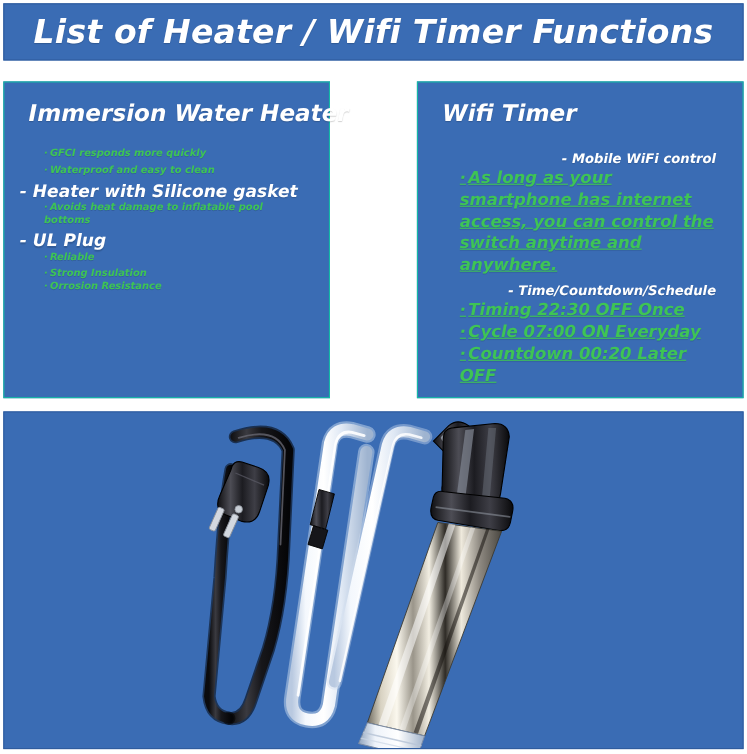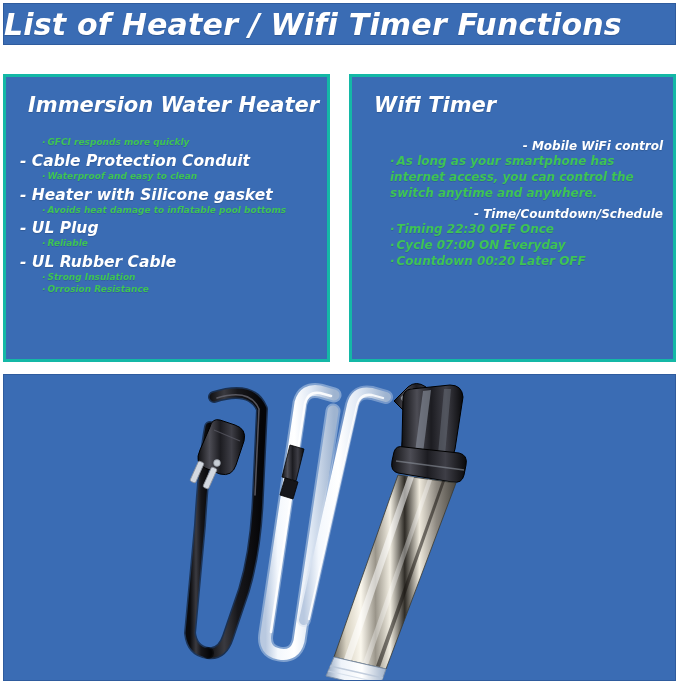--- a/index.html
+++ b/index.html
@@ -14,27 +14,27 @@
     overflow: hidden;
     position: relative;
   }
 
   
   .header-banner {
     position: absolute;
     left: 3px;
     top: 3px;
     width: 673px;
-    height: 42px;
+    height: 52px;
     background: #3a6cb4;
     border: 1px solid #2f5c9e;
     box-sizing: border-box;
     display: flex;
     align-items: center;
-    justify-content: flex-start;
+    justify-content: center;
   }
   .header-title {
     color: #ffffff;
     font-weight: bold;
     font-style: italic;
     font-size: 30px;
     letter-spacing: 0.2px;
     white-space: nowrap;
     text-shadow: 0 1px 1px rgba(0,0,0,0.18);
   }
@@ -43,25 +43,25 @@
   .panels-row {
     position: absolute;
     left: 3px;
     top: 74px;
     width: 673px;
     height: 288px;
     display: flex;
     justify-content: space-between;
   }
   .panel {
-    width: 327px;
+    width: 297px;
     background: #3a6cb4;
-    border: 3px solid #14b8a6;
+    border: 1px solid #14b8a6;
     box-sizing: border-box;
-    padding: 12px 10px 8px 14px;
+    padding: 12px 24px 8px 14px;
     position: relative;
   }
   .panel-title {
     color: #ffffff;
     font-weight: bold;
     font-style: italic;
     font-size: 21px;
     margin: 4px 0 20px 8px;
     text-shadow: 0 1px 1px rgba(0,0,0,0.18);
     white-space: nowrap;
@@ -92,24 +92,25 @@
     margin-left: 22px;
     text-shadow: 0 1px 0 rgba(0,0,0,0.12);
   }
   .sub-item::before {
     content: "\00B7";
     margin-right: 2px;
   }
   
   .panel-right .feature-head { font-size: 12px; text-align: right; }
   .panel-right .sub-item {
-    font-size: 12px;
+    font-size: 15px;
     line-height: 1.33;
     margin-left: 24px;
     max-width: 268px;
+    text-decoration: underline;
   }
   .panel-right .sub-item.wrap { white-space: normal; }
   .panel-right .panel-title { font-size: 21px; margin-bottom: 22px; }
   .panel-right .feature-block { margin-bottom: 6px; }
 
   
   .product-section {
     position: absolute;
     left: 3px;
     top: 374px;
@@ -139,42 +140,40 @@
     <div class="panel-title">Immersion Water Heater</div>
 
 
     <div class="feature-block">
       <ul class="sub-list">
         <li class="sub-item">GFCI responds more quickly</li>
       </ul>
     </div>
 
     <div class="feature-block">
-      <div class="feature-head">- Cable Protection Conduit</div>
       <ul class="sub-list">
         <li class="sub-item">Waterproof and easy to clean</li>
       </ul>
     </div>
 
     <div class="feature-block">
       <div class="feature-head">- Heater with Silicone gasket</div>
       <ul class="sub-list">
         <li class="sub-item">Avoids heat damage to inflatable pool bottoms</li>
       </ul>
     </div>
 
     <div class="feature-block">
       <div class="feature-head">- UL Plug</div>
       <ul class="sub-list">
         <li class="sub-item">Reliable</li>
       </ul>
     </div>
 
     <div class="feature-block">
-      <div class="feature-head">- UL Rubber Cable</div>
       <ul class="sub-list">
         <li class="sub-item">Strong Insulation</li>
         <li class="sub-item">Orrosion Resistance</li>
       </ul>
     </div>
   </div>
 
   <div class="panel panel-right">
     <div class="panel-title">Wifi Timer</div>
 

